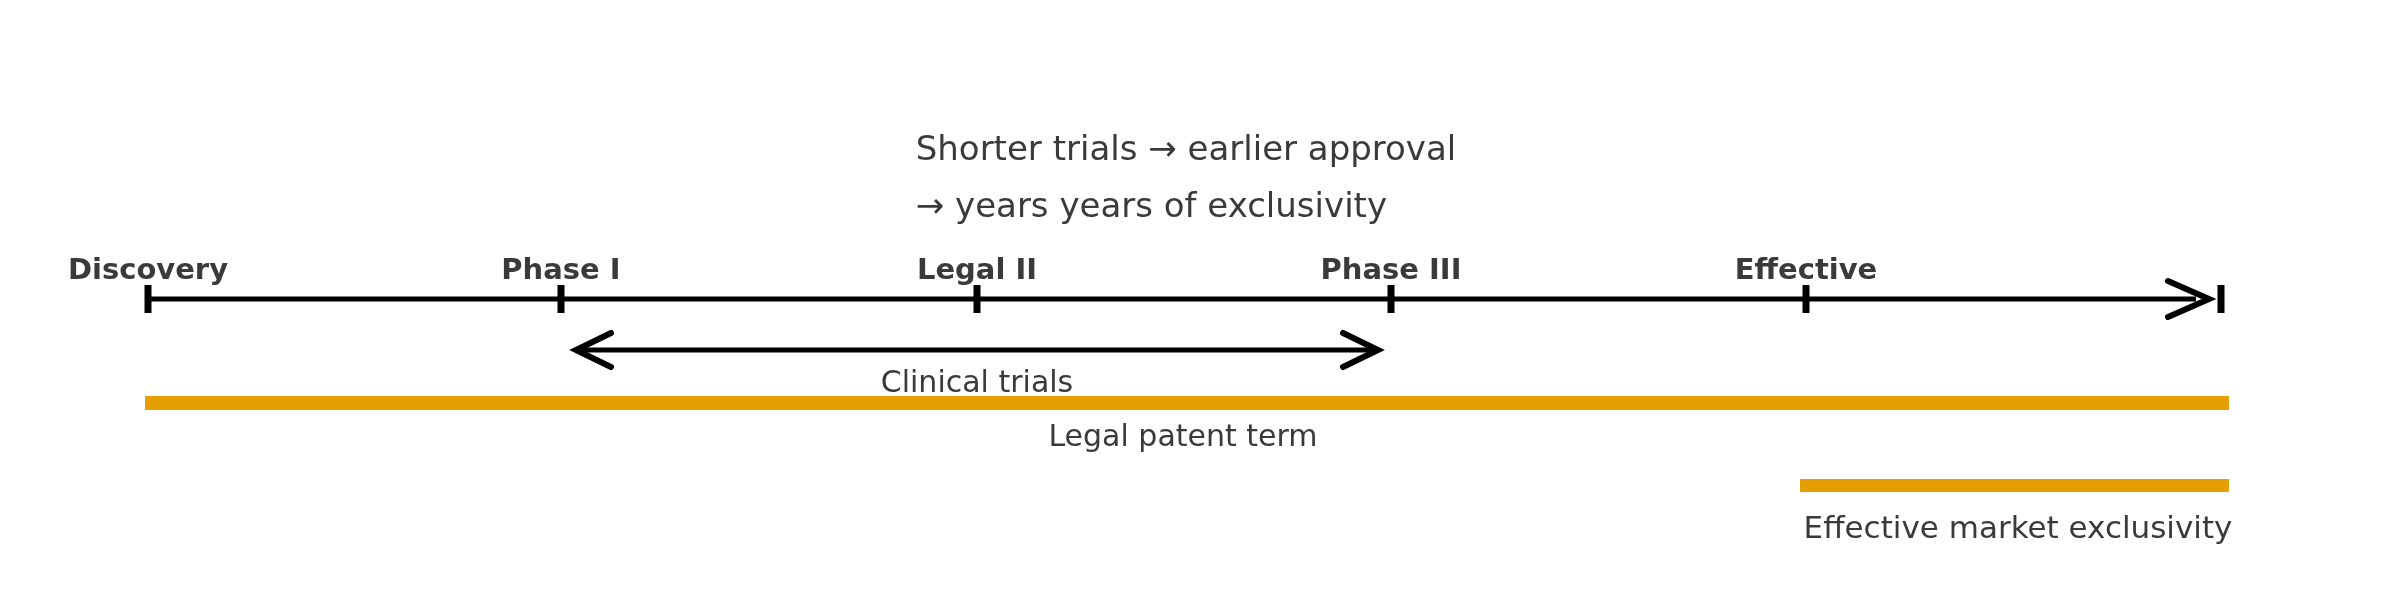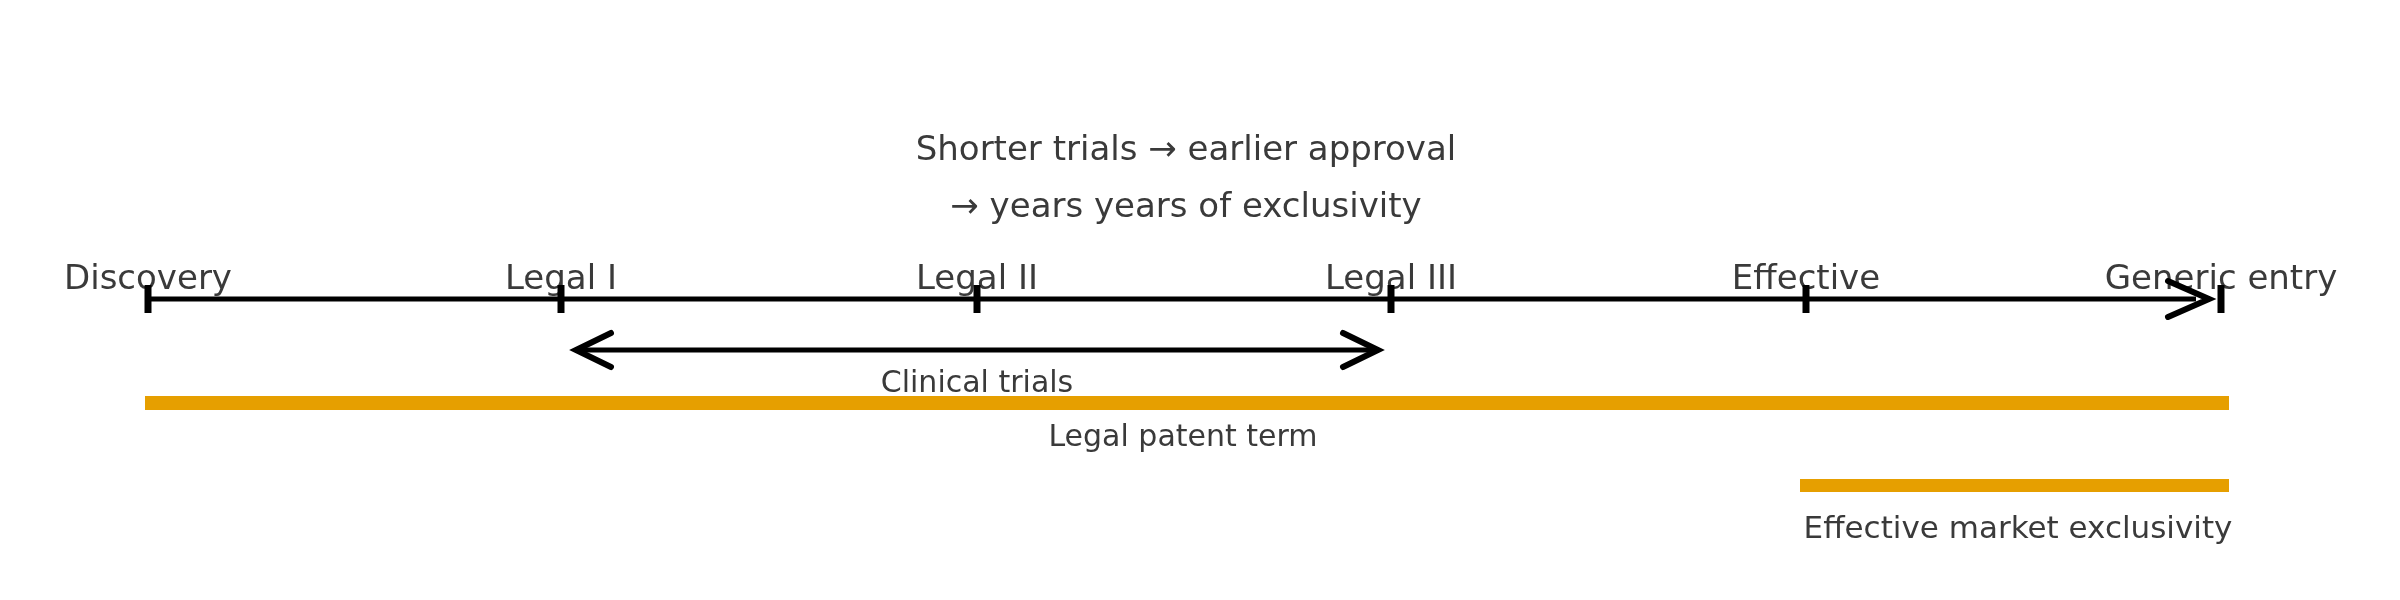--- a/index.html
+++ b/index.html
@@ -19,34 +19,35 @@
     background: #ffffff;
     overflow: hidden;
     font-family: "DejaVu Sans", "Liberation Sans", sans-serif;
     color: var(--text);
   }
   .title {
     position: absolute;
     left: 1186px;
     top: 120px;
     transform: translateX(-50%);
-    text-align: center;
+    text-align: left;
     font-size: 34px;
     line-height: 57px;
     white-space: nowrap;
     color: var(--text);
   }
   .mlabel {
     position: absolute;
-    top: 260px;
+    top: 252px;
     transform: translateX(-50%);
-    font-size: 34px;
+    font-size: 29px;
     line-height: 34px;
     white-space: nowrap;
     color: var(--text);
+    font-weight: bold;
   }
   .graphics {
     position: absolute;
     left: 0;
     top: 0;
   }
   .graphics .ln {
     stroke: var(--line);
     fill: none;
   }
@@ -96,25 +97,24 @@
 <body>
 
 <div class="figure">
 
   <div class="title">
     <div>Shorter trials → earlier approval</div>
     <div>→ years years of exclusivity</div>
   </div>
 
   <div class="mlabel" style="left:148px">Discovery</div>
-  <div class="mlabel" style="left:561px">Legal I</div>
+  <div class="mlabel" style="left:561px">Phase I</div>
   <div class="mlabel" style="left:977px">Legal II</div>
-  <div class="mlabel" style="left:1391px">Legal III</div>
+  <div class="mlabel" style="left:1391px">Phase III</div>
   <div class="mlabel" style="left:1806px">Effective</div>
-  <div class="mlabel" style="left:2221px">Generic entry</div>
 
   <svg class="graphics" width="2400" height="600" viewBox="0 0 2400 600">
 
     <line class="ln" x1="148" y1="299" x2="2196" y2="299" stroke-width="5"></line>
     <polyline class="ln" points="2168,281 2209,299 2168,317" stroke-width="6" stroke-linecap="round" stroke-linejoin="miter"></polyline>
 
     <line class="ln" x1="148" y1="285" x2="148" y2="313" stroke-width="7"></line>
     <line class="ln" x1="561" y1="285" x2="561" y2="313" stroke-width="7"></line>
     <line class="ln" x1="977" y1="285" x2="977" y2="313" stroke-width="7"></line>
     <line class="ln" x1="1391" y1="285" x2="1391" y2="313" stroke-width="7"></line>

